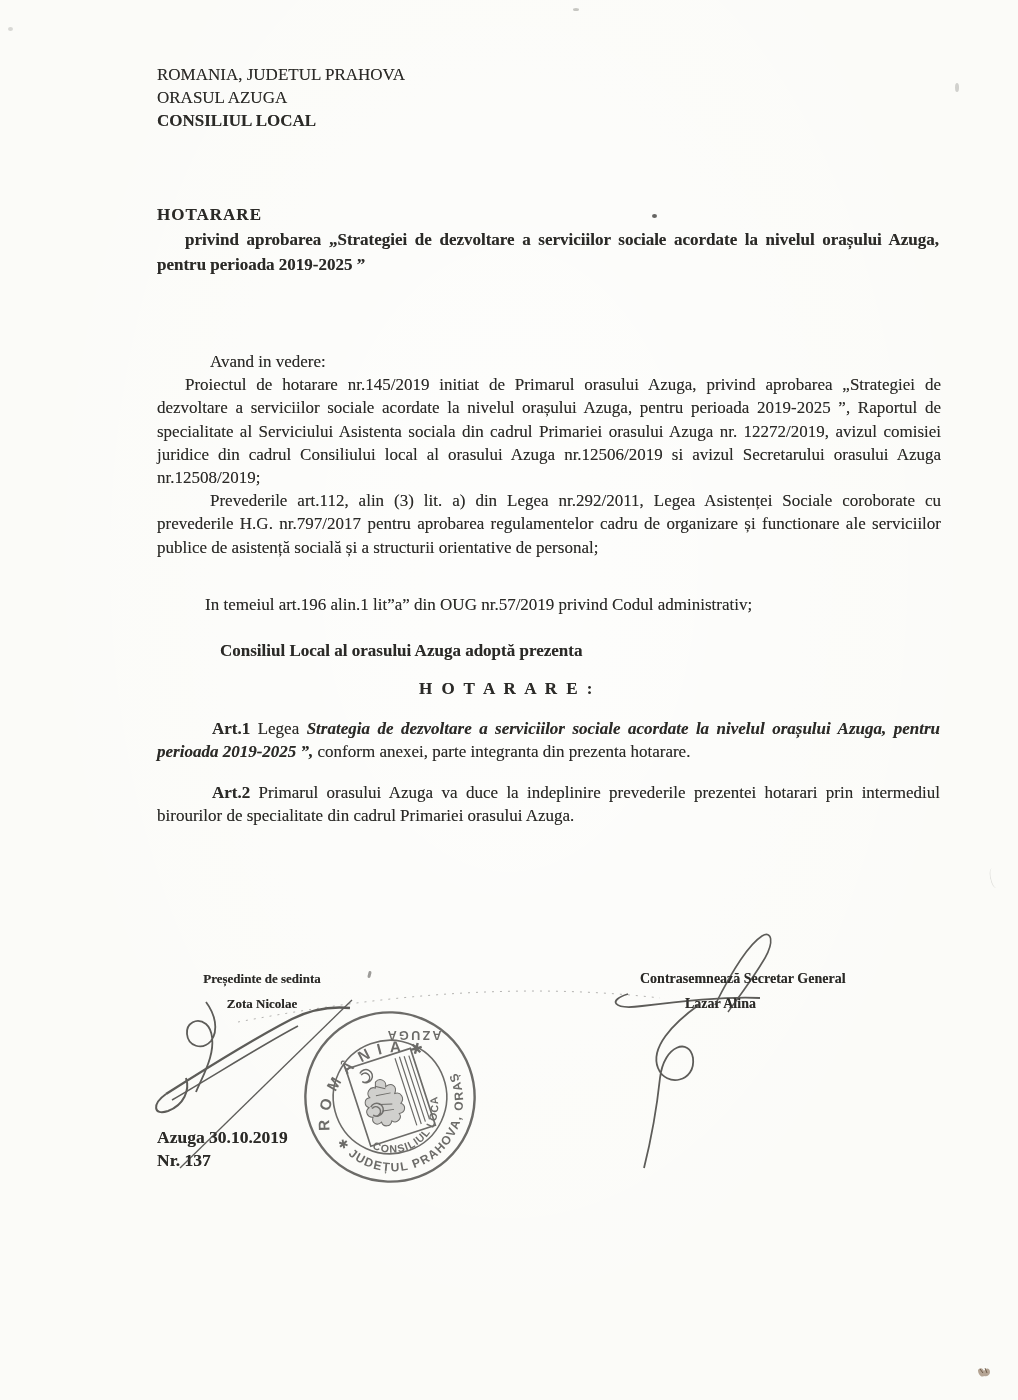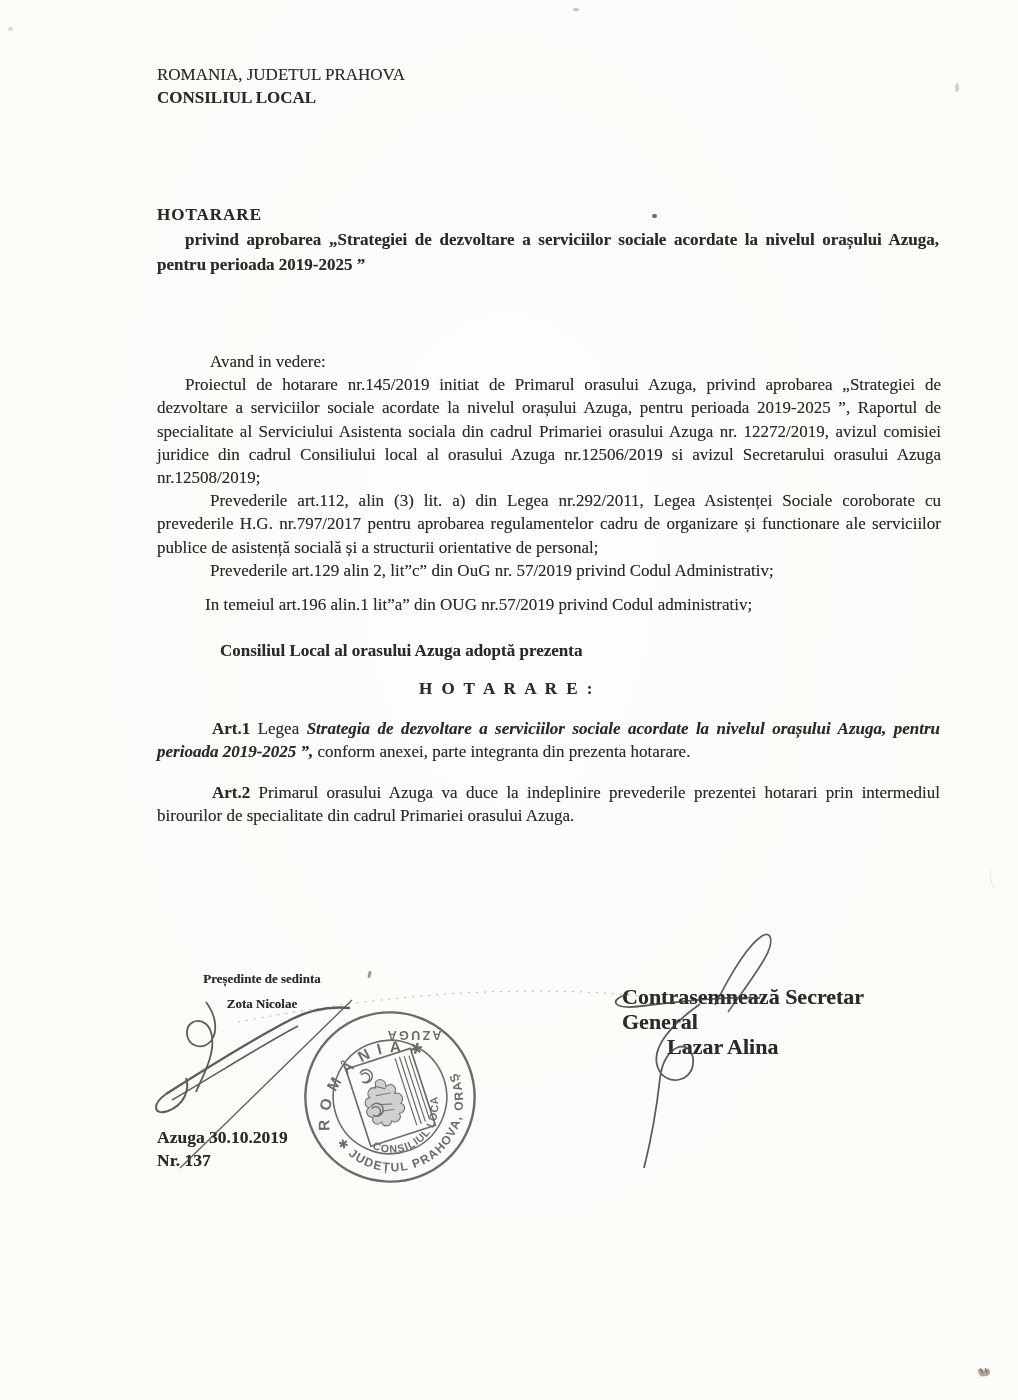--- a/index.html
+++ b/index.html
@@ -34,53 +34,53 @@
   .subtitle{left:157px;top:227px;width:782px;line-height:25px;font-weight:bold;}
 
   .considerations{left:157px;top:350px;width:784px;}
   .temeiul{left:157px;top:593px;width:784px;}
   .adopt{left:157px;top:639px;width:784px;}
   .decision{left:157px;top:677px;width:700px;text-align:center;letter-spacing:2.5px;font-size:17px;}
   .art1{left:157px;top:717px;width:783px;}
   .art2{left:157px;top:781px;width:783px;}
 
   .sig-left{left:157px;top:966px;width:210px;text-align:center;line-height:25px;font-size:13px;}
-  .sig-right{left:622px;top:966px;width:290px;line-height:25px;font-size:22px;margin-top:18px;}
+  .sig-right{left:640px;top:966px;width:290px;line-height:25px;font-size:14px;}
   .sig-right .name{margin-left:45px;}
   .footer{left:157px;top:1126px;line-height:23px;font-size:17.5px;}
 
   .stamp{left:297px;top:1004px;width:186px;height:186px;}
   .ink-overlay{left:0;top:0;width:1018px;height:1400px;pointer-events:none;}
 
   .mark-quote{left:368px;top:971px;width:3px;height:7px;background:#6a6965;border-radius:2px;transform:rotate(14deg);opacity:.65;}
   .speck1{left:573px;top:8px;width:6px;height:3px;background:#9a9a96;border-radius:50%;opacity:.55;}
   .speck2{left:955px;top:83px;width:4px;height:9px;background:#a8a8a4;border-radius:50%;opacity:.5;}
   .speck3{left:8px;top:27px;width:5px;height:4px;background:#b5b5b1;border-radius:50%;opacity:.5;}
   .speck4{left:990px;top:868px;width:8px;height:20px;border-left:1.5px solid #c9c9c5;border-radius:50%;opacity:.5;transform:rotate(-12deg);}
   .stain{left:974px;top:1360px;width:24px;height:20px;}
 </style>
 </head>
 <body>
 
 <div class="doc">
 
   <div class="abs hdr txt">
     <div>ROMANIA, JUDETUL PRAHOVA</div>
+    <div>ORASUL  AZUGA</div>
     <div class="b">CONSILIUL LOCAL</div>
   </div>
 
   <div class="abs title-wrap txt b">HOTARARE</div>
   <div class="abs title-dot"></div>
   <p class="abs subtitle txt ind28 just">privind aprobarea „Strategiei de dezvoltare a serviciilor sociale  acordate la nivelul orașului Azuga, pentru perioada 2019-2025 ”</p>
 
   <div class="abs considerations txt">
     <p class="ind53">Avand in vedere:</p>
     <p class="ind28 just">Proiectul de hotarare nr.145/2019 initiat de Primarul orasului Azuga,  privind aprobarea „Strategiei de dezvoltare a serviciilor sociale  acordate la nivelul orașului Azuga, pentru perioada 2019-2025 ”, Raportul de specialitate al Serviciului Asistenta sociala din cadrul Primariei orasului Azuga nr. 12272/2019, avizul comisiei juridice  din cadrul Consiliului local al orasului Azuga nr.12506/2019 si avizul  Secretarului orasului Azuga nr.12508/2019;</p>
     <p class="ind53 just">Prevederile art.112, alin (3) lit. a) din Legea nr.292/2011, Legea Asistenței Sociale coroborate cu prevederile H.G. nr.797/2017 pentru aprobarea regulamentelor cadru de organizare și functionare ale serviciilor publice de asistență socială și a structurii orientative de personal;</p>
-    <p class="ind53">Prevederile art.129 alin 2, lit”c” din OuG nr. 57/2019 privind Codul Administrativ;</p>
   </div>
 
   <p class="abs temeiul txt ind48">In temeiul art.196 alin.1 lit”a” din OUG nr.57/2019 privind Codul administrativ;</p>
 
   <p class="abs adopt txt ind63 b">Consiliul Local al orasului Azuga adoptă prezenta</p>
 
   <div class="abs decision txt b">H O T A R A R E :</div>
 
   <p class="abs art1 txt ind55 just"><span class="b">Art.1</span><span>  Legea  </span><span class="bi">Strategia  de dezvoltare a serviciilor sociale  acordate la nivelul orașului Azuga, pentru perioada 2019-2025 ”,</span><span> conform anexei, parte integranta din prezenta hotarare.</span></p>
 

